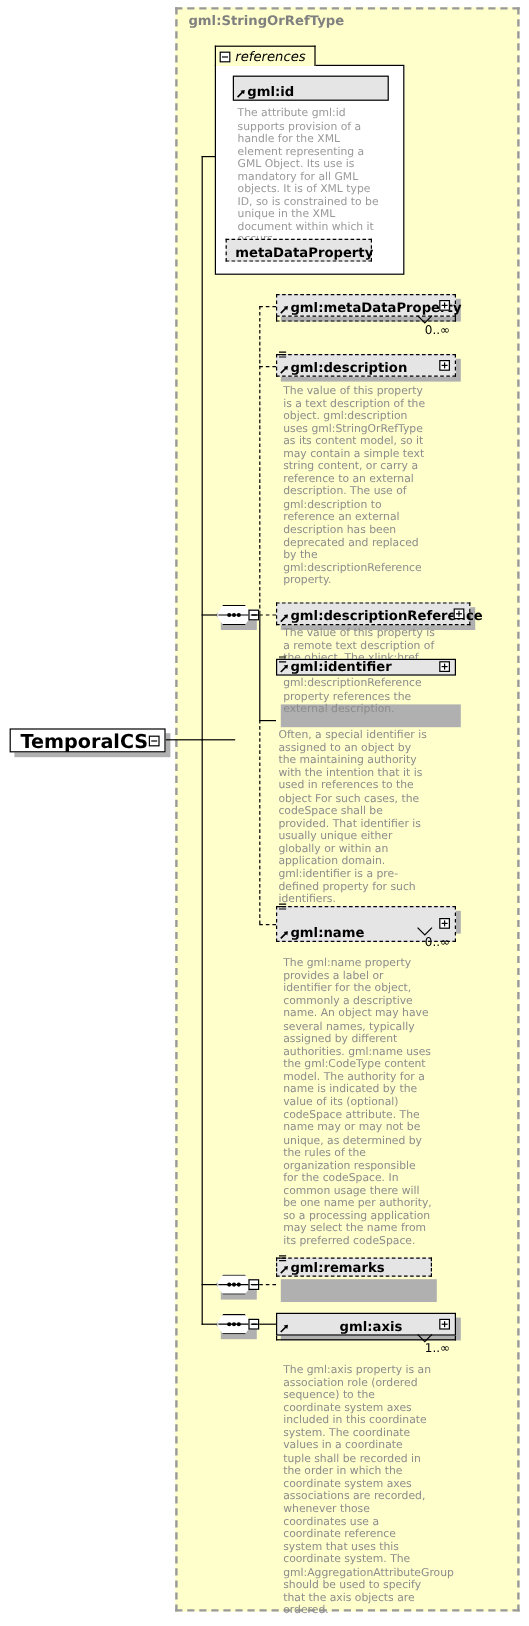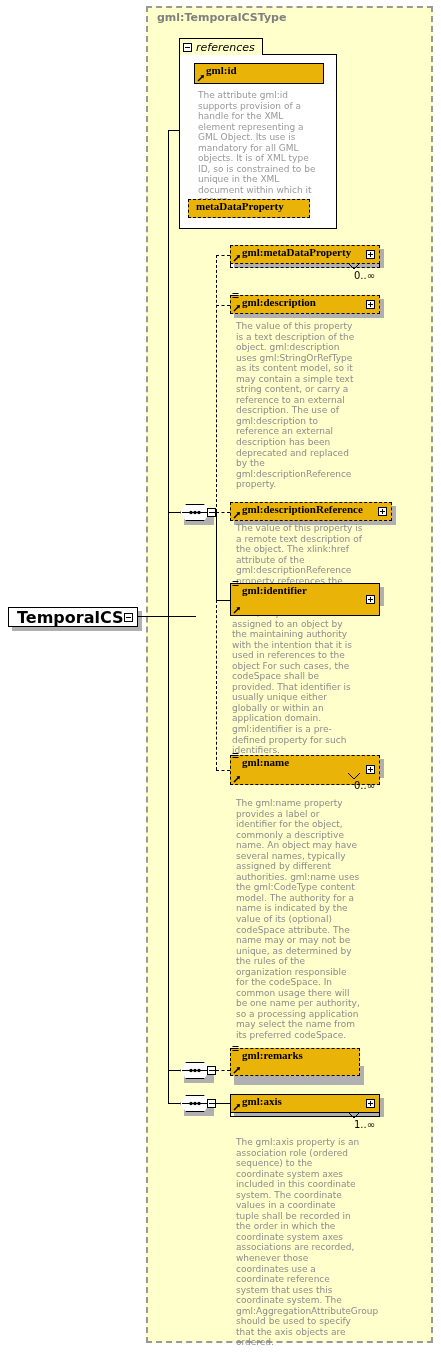--- a/index.html
+++ b/index.html
@@ -85,26 +85,25 @@
     position: absolute;
     left: 3px; top: 1px;
     width: 1px; height: 5px;
     background: #000;
   }
 
   
   .nodebox {
     position: absolute;
     box-sizing: border-box;
-    background: #eab308;
+    background: #e5e5e5;
     border: 1px solid #000;
     display: flex;
-    align-items: flex-start;
+    align-items: flex-end;
     z-index: 4;
-    font-family: Liberation Serif, serif;
   }
   .nodebox.opt { border: 1px dashed #000; }
   .nodebox .nm {
     font-size: 11px;
     font-weight: bold;
     color: #000;
     white-space: nowrap;
     margin-left: 11px;
   }
   .nodebox.noarrow .nm { margin-left: 7px; }
@@ -221,21 +220,21 @@
     font-weight: bold;
     color: #000;
     margin-left: 8px;
     white-space: nowrap;
   }
 </style>
 </head>
 <body>
 
 <div id="ct-container"></div>
-<div id="ct-title">gml:TemporalCSType</div>
+<div id="ct-title">gml:StringOrRefType</div>
 
 <div class="shadow" style="left:12px; top:611px; width:130px; height:20px;"></div>
 <div id="root-box">
   <span class="nm">TemporalCS</span>
   <span class="pm" style="position:absolute; right:4px; top:5px;"></span>
 </div>
 
 <div class="hline" style="left:138px; top:616px; width:58px;"></div>
 
 <div id="attr-tab">
@@ -326,21 +325,21 @@
   <svg class="refarrow" viewBox="0 0 8 8">
     <path d="M1,7 L6,2" stroke="#000" stroke-width="1.4" fill="none"></path>
     <path d="M7,1 L3.4,1.6 L6.4,4.6 Z" fill="#000"></path>
   </svg>
   <span class="nm">gml:descriptionReference</span>
   <span class="pm plus"></span>
 </div>
 <div class="doc" style="left:236px; top:523px; width:132px;">The value of this property is a remote text description of the object. The xlink:href attribute of the gml:descriptionReference property references the external description.</div>
 
 <div class="shadow" style="left:234px; top:587px; width:150px; height:19px;"></div>
-<div class="nodebox" style="left:230px; top:583px; width:150px; height:33px;">
+<div class="nodebox" style="left:230px; top:549px; width:150px; height:14px;">
   <svg class="docmark" viewBox="0 0 7 8">
     <line x1="0.5" y1="1.5" x2="6.5" y2="1.5" stroke="#000" stroke-width="1"></line>
     <line x1="0.5" y1="3.5" x2="6.5" y2="3.5" stroke="#000" stroke-width="1"></line>
     <line x1="0.5" y1="5.5" x2="6.5" y2="5.5" stroke="#000" stroke-width="1"></line>
   </svg>
   <svg class="refarrow" viewBox="0 0 8 8">
     <path d="M1,7 L6,2" stroke="#000" stroke-width="1.4" fill="none"></path>
     <path d="M7,1 L3.4,1.6 L6.4,4.6 Z" fill="#000"></path>
   </svg>
   <span class="nm">gml:identifier</span>
@@ -377,21 +376,21 @@
     <circle cx="11" cy="8.5" r="1.7" fill="#000"></circle>
     <circle cx="15" cy="8.5" r="1.7" fill="#000"></circle>
     <circle cx="19" cy="8.5" r="1.7" fill="#000"></circle>
   </svg>
   <span class="pm"></span>
   <div class="stub"></div>
 </div>
 <div class="hline dash" style="left:216px; top:1070px; width:14px;"></div>
 
 <div class="shadow" style="left:234px; top:1066px; width:130px; height:19px;"></div>
-<div class="nodebox opt" style="left:230px; top:1048px; width:130px; height:28px;">
+<div class="nodebox opt" style="left:230px; top:1048px; width:130px; height:16px;">
   <svg class="docmark" viewBox="0 0 7 8">
     <line x1="0.5" y1="1.5" x2="6.5" y2="1.5" stroke="#000" stroke-width="1"></line>
     <line x1="0.5" y1="3.5" x2="6.5" y2="3.5" stroke="#000" stroke-width="1"></line>
     <line x1="0.5" y1="5.5" x2="6.5" y2="5.5" stroke="#000" stroke-width="1"></line>
   </svg>
   <svg class="refarrow" viewBox="0 0 8 8">
     <path d="M1,7 L6,2" stroke="#000" stroke-width="1.4" fill="none"></path>
     <path d="M7,1 L3.4,1.6 L6.4,4.6 Z" fill="#000"></path>
   </svg>
   <span class="nm">gml:remarks</span>
@@ -405,21 +404,21 @@
     <circle cx="11" cy="8.5" r="1.7" fill="#000"></circle>
     <circle cx="15" cy="8.5" r="1.7" fill="#000"></circle>
     <circle cx="19" cy="8.5" r="1.7" fill="#000"></circle>
   </svg>
   <span class="pm"></span>
   <div class="stub"></div>
 </div>
 <div class="hline" style="left:216px; top:1103px; width:14px;"></div>
 
 <div class="shadow" style="left:234px; top:1098px; width:150px; height:19px;"></div>
-<div class="nodebox" style="left:230px; top:1094px; width:150px; height:19px;">
+<div class="nodebox" style="left:230px; top:1094px; width:150px; height:19px;padding-left:41px;">
   <svg class="refarrow" viewBox="0 0 8 8">
     <path d="M1,7 L6,2" stroke="#000" stroke-width="1.4" fill="none"></path>
     <path d="M7,1 L3.4,1.6 L6.4,4.6 Z" fill="#000"></path>
   </svg>
   <span class="nm">gml:axis</span>
   <span class="pm plus"></span>
 </div>
 <div class="repeat-line" style="left:230px; top:1113px; width:150px; height:4px;"></div>
 <svg style="position:absolute; left:347px; top:1111px; width:14px; height:9px; z-index:5;" viewBox="0 0 14 9">
   <path d="M1,1 L7,7 L13,1" stroke="#000" stroke-width="1" fill="none"></path>

